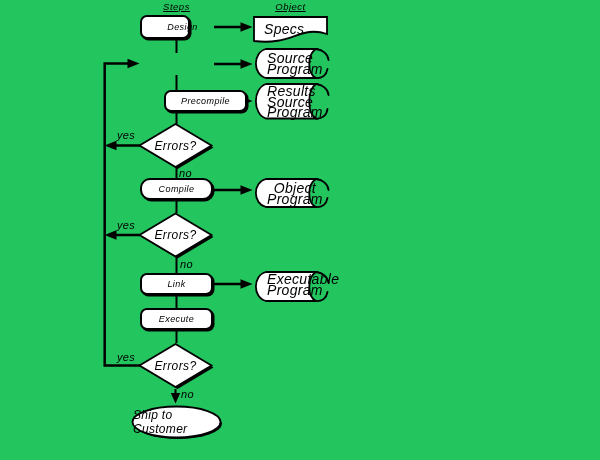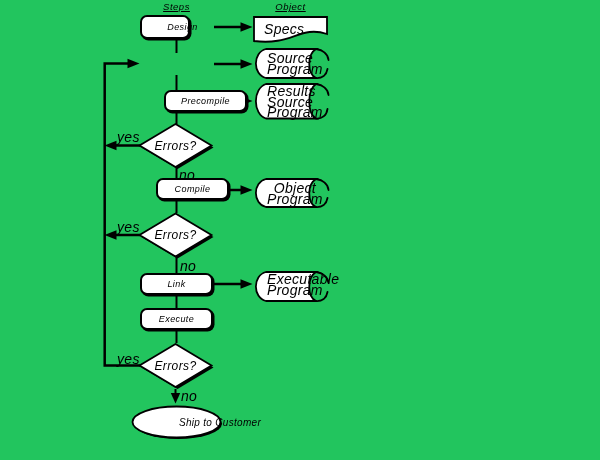--- a/index.html
+++ b/index.html
@@ -16,29 +16,29 @@
     position:absolute;box-sizing:border-box;background:#fff;border:2px solid #000;
     border-radius:7px;box-shadow:1.5px 1.5px 0 #000;
     display:flex;align-items:center;justify-content:center;
     font-size:9px;letter-spacing:0.4px;z-index:3;
   }
   .dlabel{
     position:absolute;display:flex;align-items:center;justify-content:center;
     font-size:12px;letter-spacing:0.4px;z-index:3;
   }
   .branch{
-    position:absolute;font-size:14px;letter-spacing:0.3px;z-index:3;
+    position:absolute;font-size:11px;letter-spacing:0.3px;z-index:3;
   }
   .rlabel{
     position:absolute;font-size:14px;line-height:10.5px;letter-spacing:0.3px;
     white-space:pre-line;z-index:3;
   }
   .term{
     position:absolute;display:flex;align-items:center;justify-content:center;
-    font-size:10px;letter-spacing:0.3px;z-index:3;margin-left:43px;
+    font-size:12px;letter-spacing:0.3px;z-index:3;
   }
 </style>
 </head>
 <body>
 
 <div class="stage">
 
   <svg class="layer" width="600" height="460" viewBox="0 0 600 460">
     <g stroke="#000" fill="none" stroke-width="2">
 
@@ -112,21 +112,21 @@
       <path d="M266,272 H316 C 307,277.5 307,296.5 316,301 H266 C 252.5,297.5 252.5,275.5 266,272 Z"></path>
       <path d="M316,272 C 323,273 328,277 328.5,283 M316,301 C 322,301.5 326.5,298 327.5,292" fill="none"></path>
     </g>
   </svg>
 
   <div class="hdr" style="left:140px;top:1px;width:73px;">Steps</div>
   <div class="hdr" style="left:252px;top:1px;width:77px;">Object</div>
 
   <div class="box" style="left:140px;top:15px;width:50px;height:24px;padding-left:35px;">Design</div>
   <div class="box" style="left:132px;top:90px;width:83px;height:22px;margin-left:32px;">Precompile</div>
-  <div class="box" style="left:156px;top:178px;width:73px;height:22px;">Compile</div>
+  <div class="box" style="left:140px;top:178px;width:73px;height:22px;border-radius:10px;">Compile</div>
   <div class="box" style="left:140px;top:308px;width:73px;height:22px;">Execute</div>
   <div class="box" style="left:140px;top:273px;width:73px;height:22px;">Link</div>
 
   <div class="dlabel" style="left:139px;top:124px;width:73px;height:43px;">Errors?</div>
   <div class="dlabel" style="left:139px;top:213px;width:73px;height:43px;">Errors?</div>
   <div class="dlabel" style="left:139px;top:344px;width:73px;height:43px;">Errors?</div>
 
   <div class="branch" style="left:117px;top:129px;">yes</div>
   <div class="branch" style="left:179px;top:167px;">no</div>
   <div class="branch" style="left:117px;top:219px;">yes</div>

